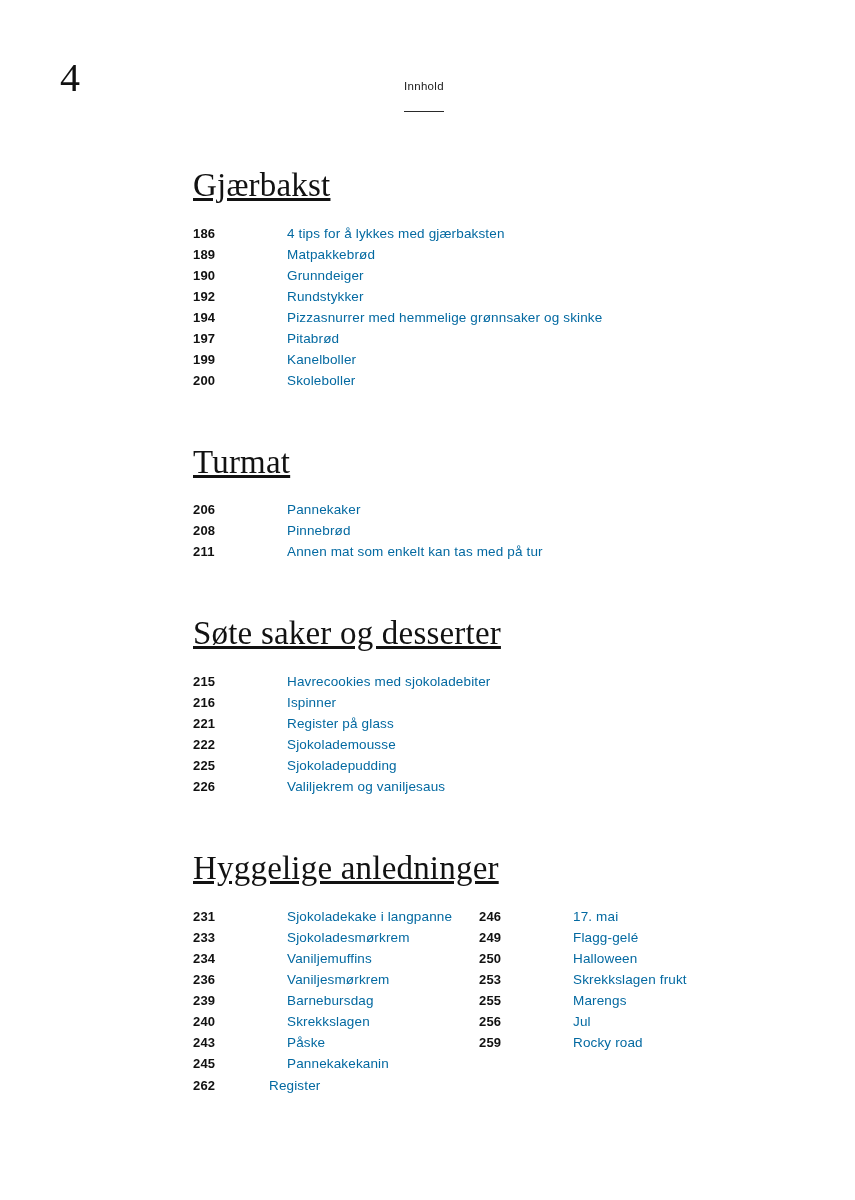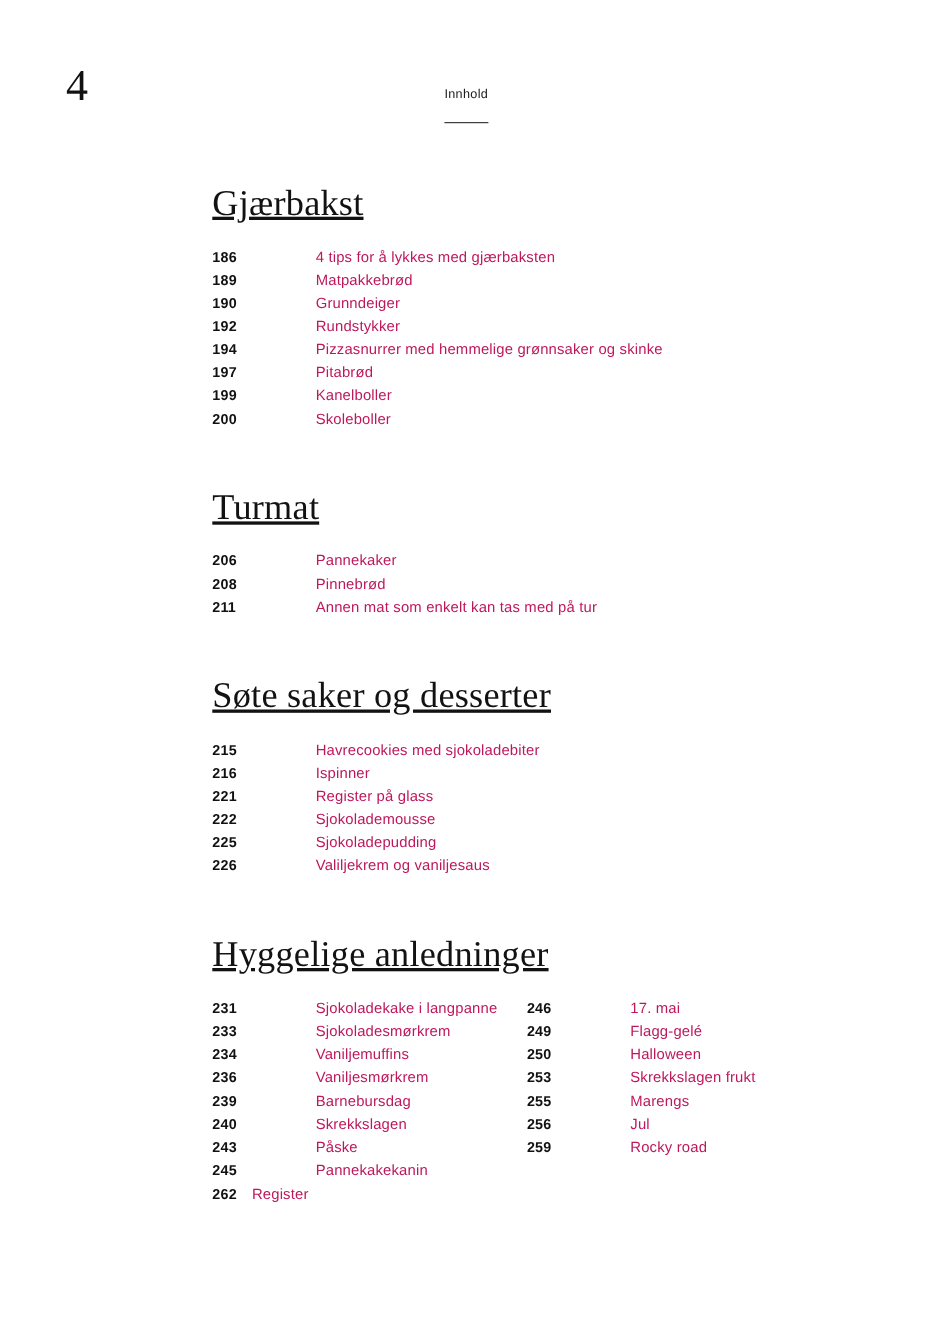--- a/index.html
+++ b/index.html
@@ -89,21 +89,21 @@
     flex: 0 0 54px;
     font-size: 13px;
     font-weight: bold;
     color: #111111;
     letter-spacing: 0.2px;
   }
 
   .entry-title {
     font-size: 13.5px;
     font-weight: 400;
-    color: #be185d;
+    color: #0369a1;
     letter-spacing: 0.15px;
     white-space: nowrap;
   }
 
   
   .gap-gjaerbakst { height: 54px; }
   .gap-turmat     { height: 54px; }
   .gap-soete      { height: 54px; }
 
   
@@ -119,20 +119,21 @@
     flex: 0 0 300px;
   }
 
   
   .register {
     position: absolute;
     left: 193px;
     top: 1078px;
     display: flex;
     align-items: baseline;
+    gap: 40px;
   }
   .register .entry-page {
     width: 36px;
     flex: 0 0 36px;
   }
 </style>
 </head>
 <body>
 
 <div class="page">

